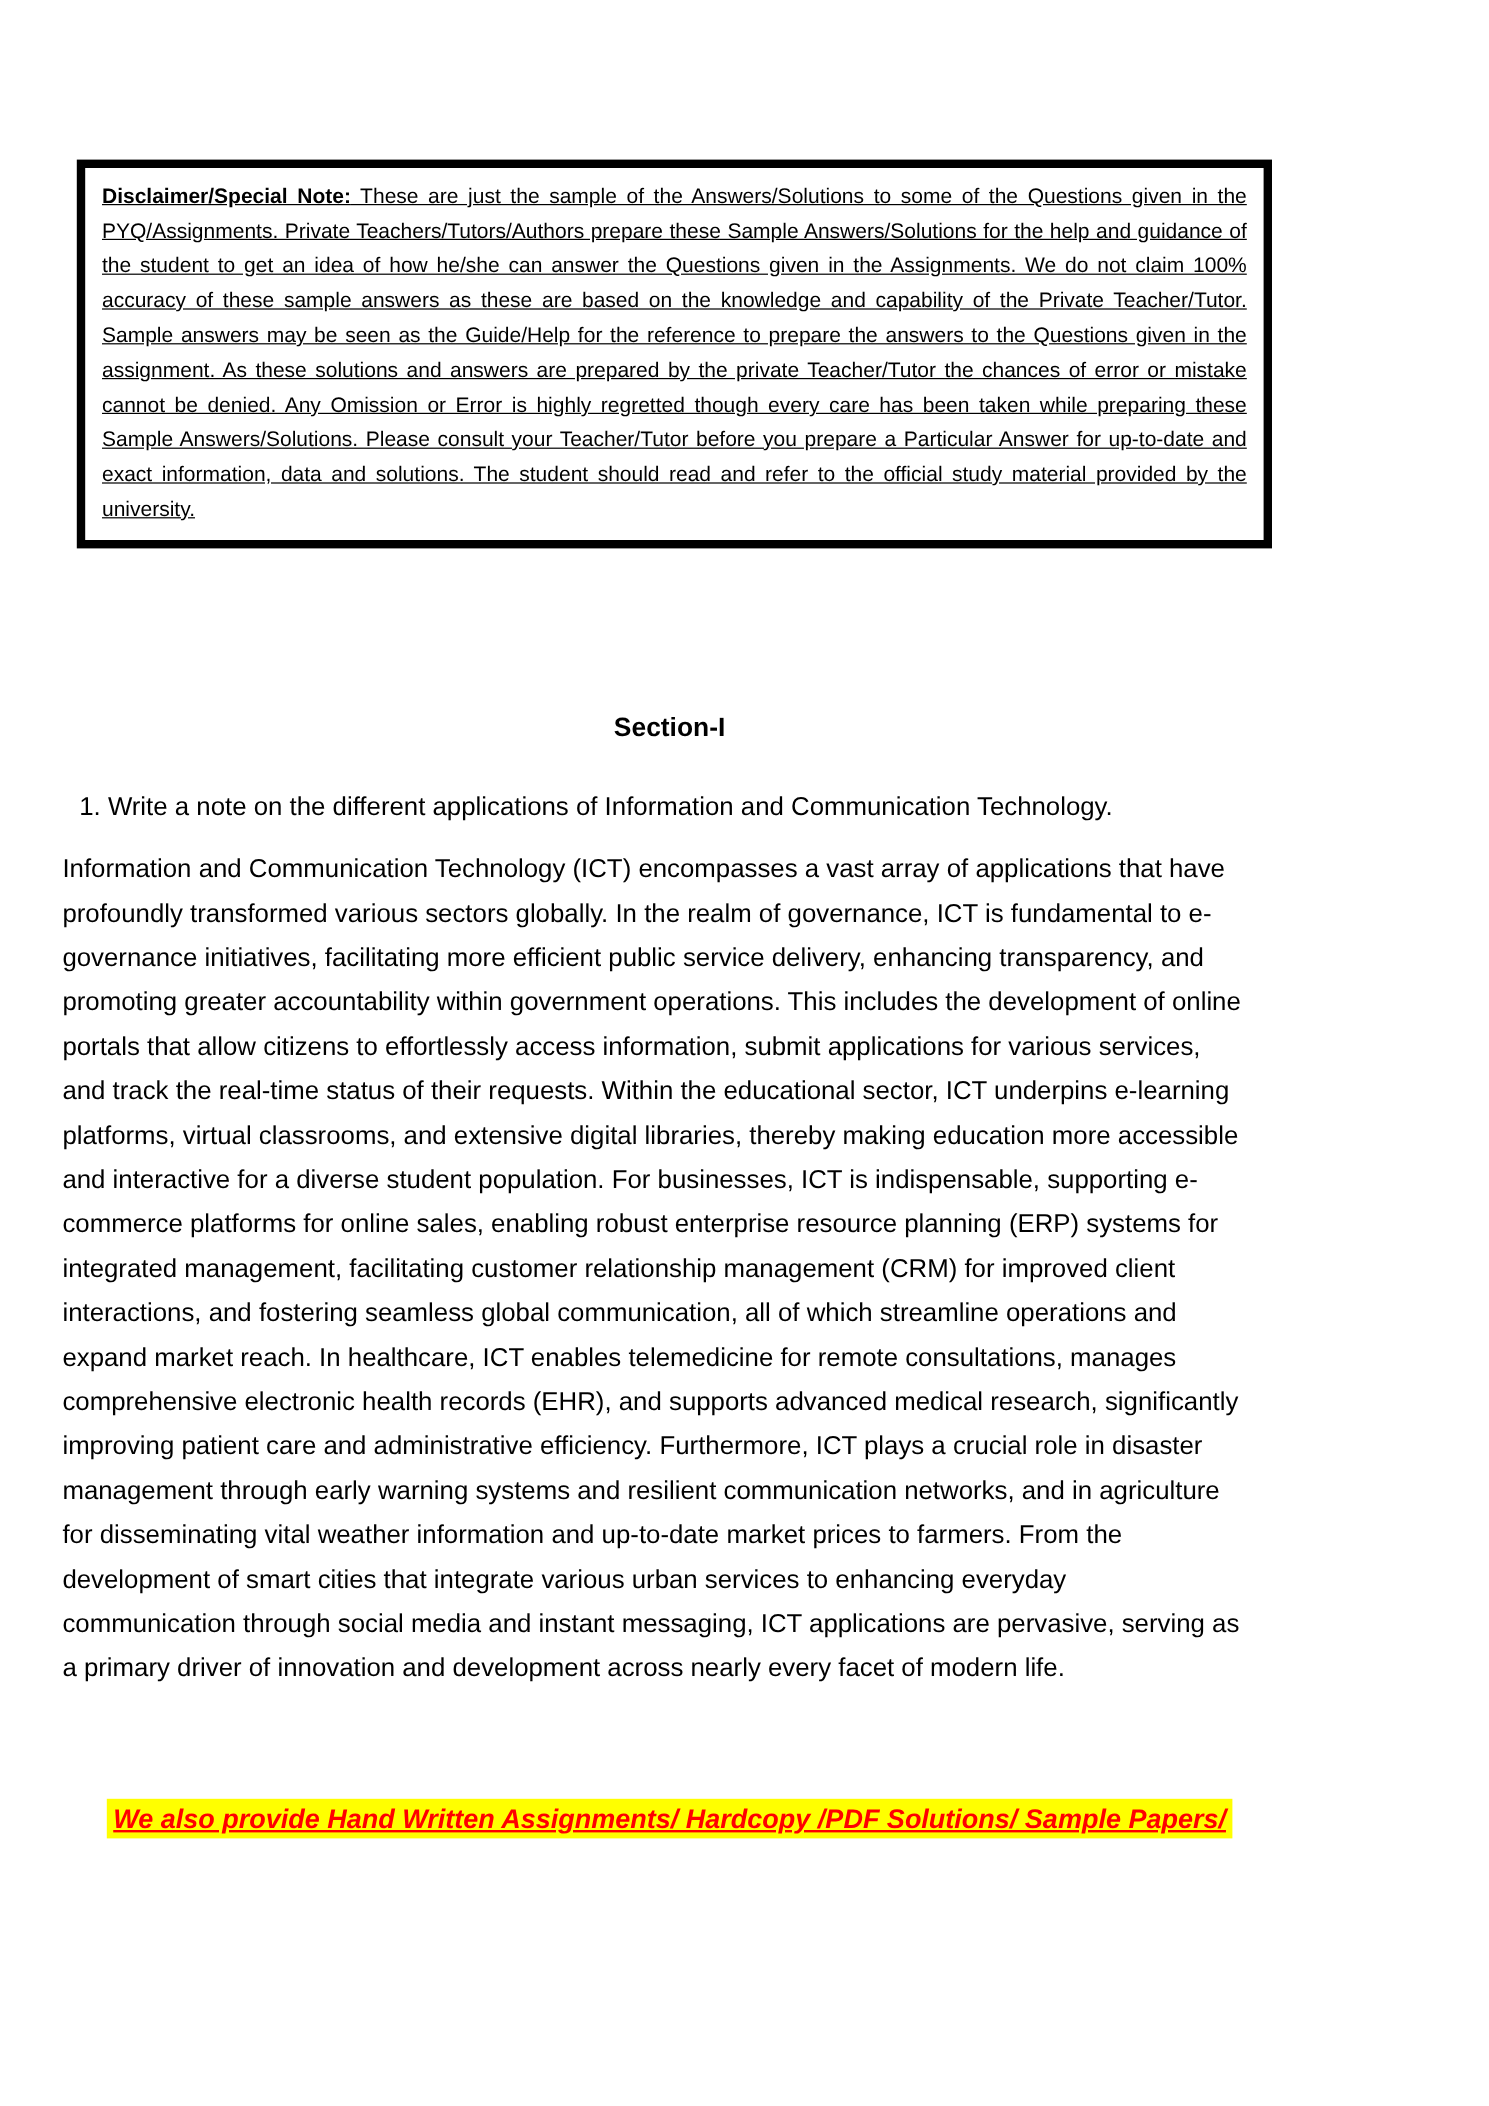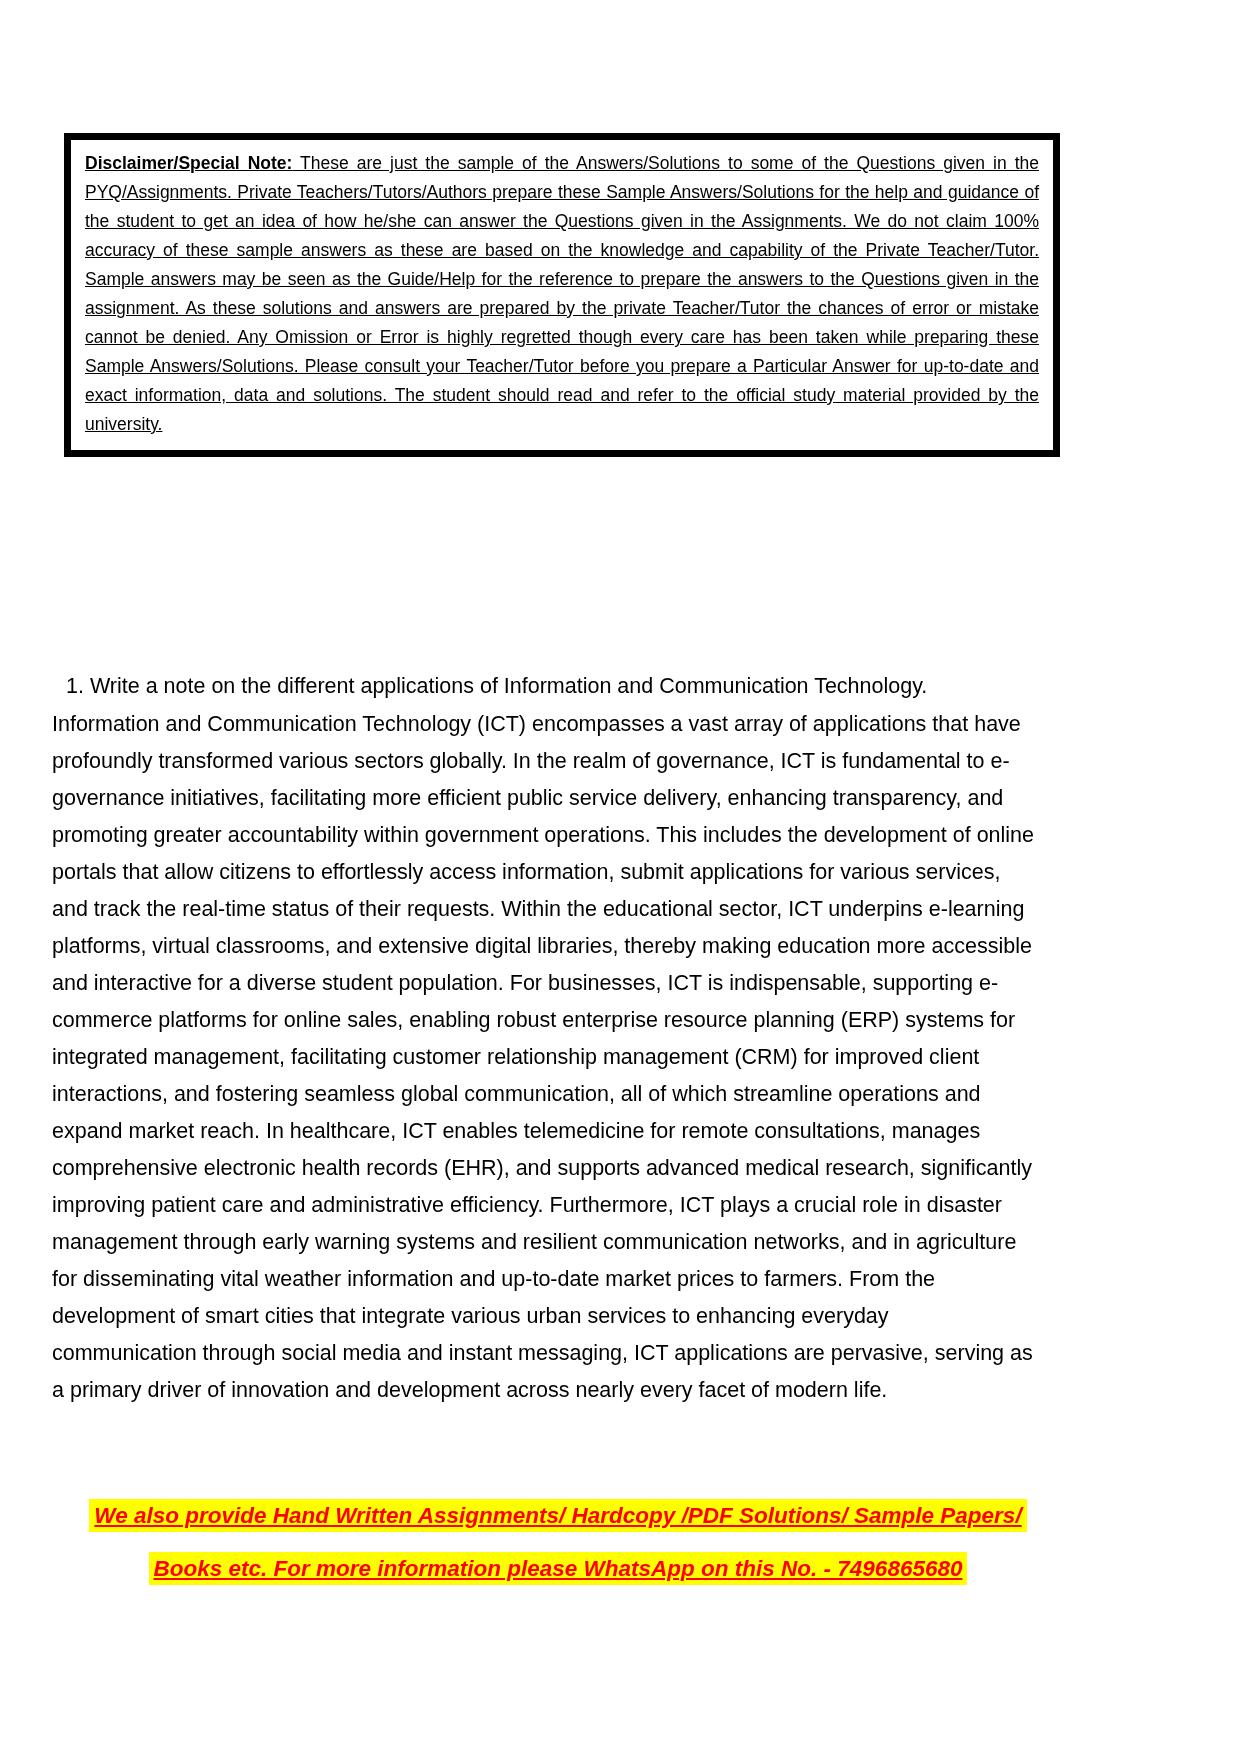--- a/index.html
+++ b/index.html
@@ -42,21 +42,21 @@
     left: 66px;
     width: 984px;
     text-align: center;
     font-weight: bold;
     font-size: 22px;
     line-height: 28px;
   }
 
   .question {
     position: absolute;
-    top: 670px;
+    top: 656px;
     left: 66px;
     width: 984px;
     font-size: 21.5px;
     line-height: 32px;
   }
 
   .answer {
     position: absolute;
     top: 706px;
     left: 52px;
@@ -90,27 +90,25 @@
 </style>
 </head>
 <body>
 
 <div class="page">
 
   <div class="disclaimer-box">
     <span class="u"><b>Disclaimer/Special Note:</b><span> These are just the sample of the Answers/Solutions to some of the Questions given in the PYQ/Assignments. Private Teachers/Tutors/Authors prepare these Sample Answers/Solutions for the help and guidance of the student to get an idea of how he/she can answer the Questions given in the Assignments. We do not claim 100% accuracy of these sample answers as these are based on the knowledge and capability of the Private Teacher/Tutor. Sample answers may be seen as the Guide/Help for the reference to prepare the answers to the Questions given in the assignment. As these solutions and answers are prepared by the private Teacher/Tutor the chances of error or mistake cannot be denied. Any Omission or Error is highly regretted though every care has been taken while preparing these Sample Answers/Solutions. Please consult your Teacher/Tutor before you prepare a Particular Answer for up-to-date and exact information, data and solutions. The student should read and refer to the official study material provided by the university.</span></span>
   </div>
 
+  <div class="heading">Section-I</div>
 
   <div class="question">1. Write a note on the different applications of Information and Communication Technology.</div>
 
   <div class="answer">Information and Communication Technology (ICT) encompasses a vast array of applications that have profoundly transformed various sectors globally. In the realm of governance, ICT is fundamental to e-governance initiatives, facilitating more efficient public service delivery, enhancing transparency, and promoting greater accountability within government operations. This includes the development of online portals that allow citizens to effortlessly access information, submit applications for various services, and track the real-time status of their requests. Within the educational sector, ICT underpins e-learning platforms, virtual classrooms, and extensive digital libraries, thereby making education more accessible and interactive for a diverse student population. For businesses, ICT is indispensable, supporting e-commerce platforms for online sales, enabling robust enterprise resource planning (ERP) systems for integrated management, facilitating customer relationship management (CRM) for improved client interactions, and fostering seamless global communication, all of which streamline operations and expand market reach. In healthcare, ICT enables telemedicine for remote consultations, manages comprehensive electronic health records (EHR), and supports advanced medical research, significantly improving patient care and administrative efficiency. Furthermore, ICT plays a crucial role in disaster management through early warning systems and resilient communication networks, and in agriculture for disseminating vital weather information and up-to-date market prices to farmers. From the development of smart cities that integrate various urban services to enhancing everyday communication through social media and instant messaging, ICT applications are pervasive, serving as a primary driver of innovation and development across nearly every facet of modern life.</div>
 
   <div class="footer">
     <div class="f-line">
       <span class="hl">We also provide Hand Written Assignments/ Hardcopy /PDF Solutions/ Sample Papers/</span>
     </div>
-    <div class="f-line">
-      <span class="hl">Books etc. For more information please WhatsApp on this No. - 7496865680</span>
-    </div>
   </div>
 
 </div>
 
 </body></html>

